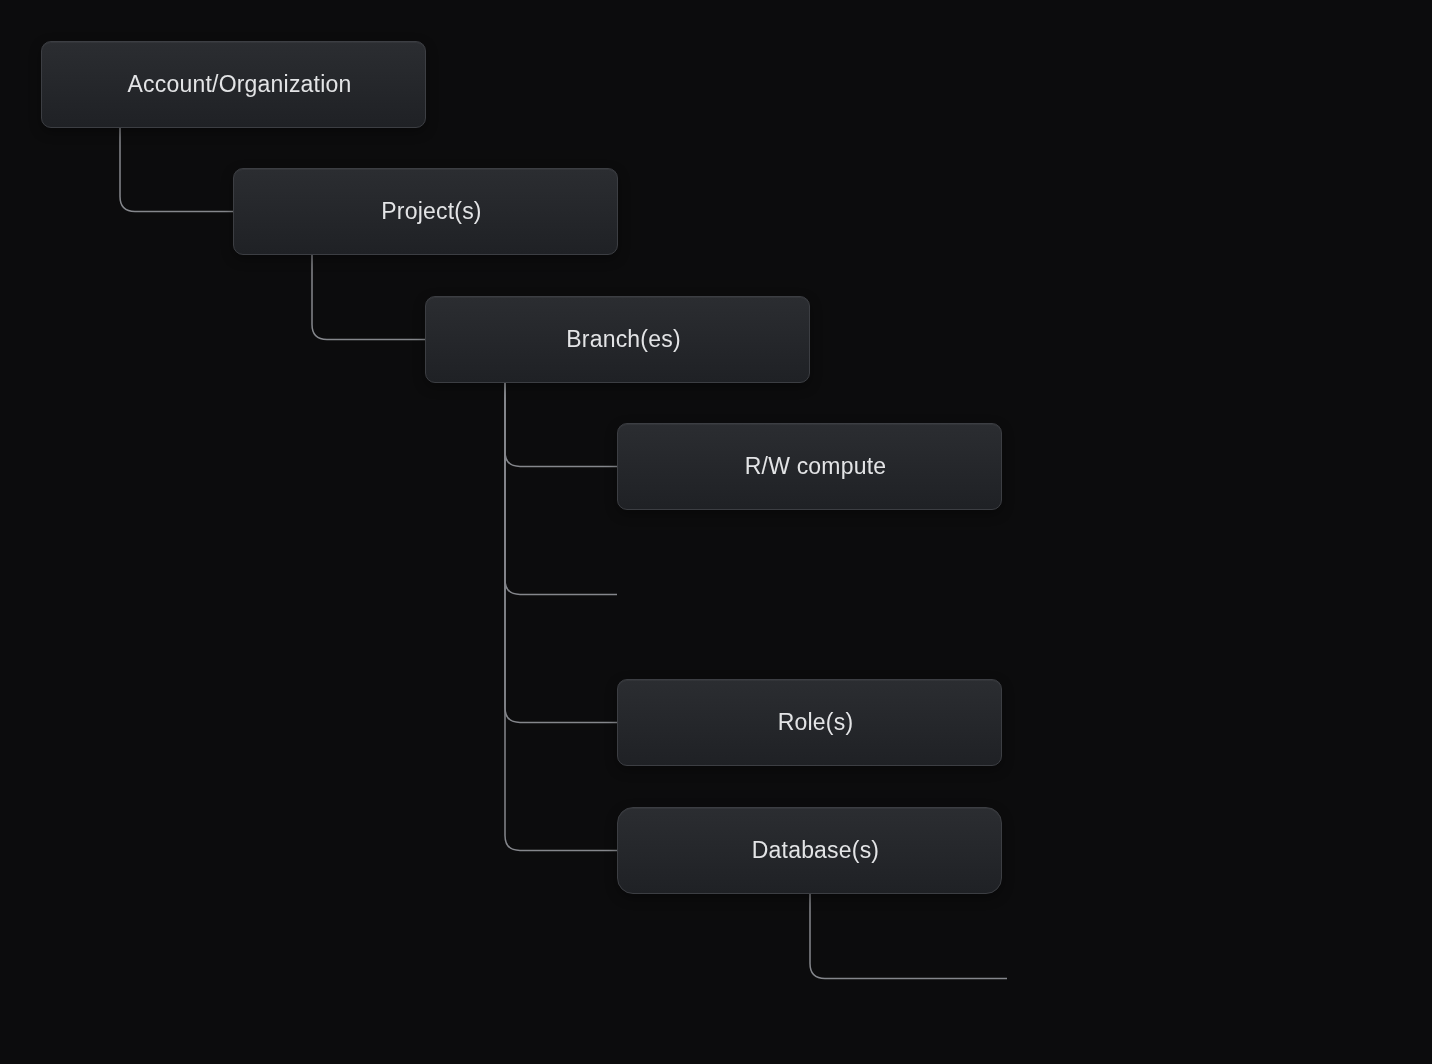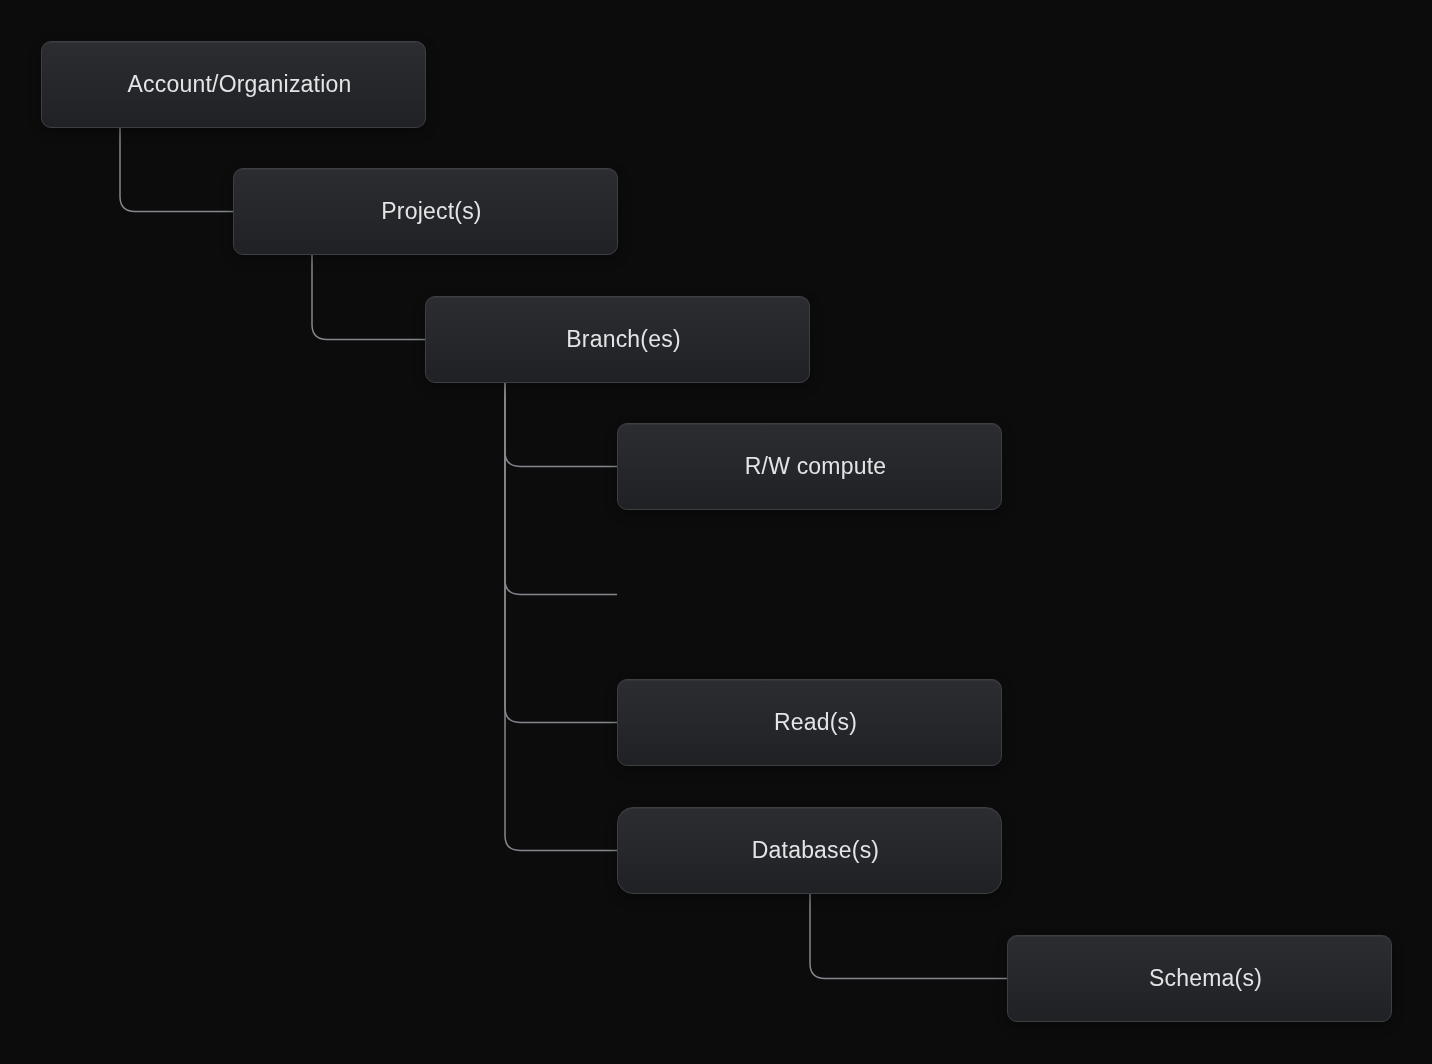--- a/index.html
+++ b/index.html
@@ -90,24 +90,21 @@
   <div class="node n3">
     <span class="label">Branch(es)</span>
   </div>
 
   <div class="node n4">
     <span class="label">R/W compute</span>
   </div>
 
 
   <div class="node n6">
-    <span class="label">Read(s)</span>
+    <span class="label">Role(s)</span>
   </div>
 
   <div class="node n7">
     <span class="label">Database(s)</span>
   </div>
 
-  <div class="node n8">
-    <span class="label">Schema(s)</span>
-  </div>
 
 </div>
 
 </body></html>

